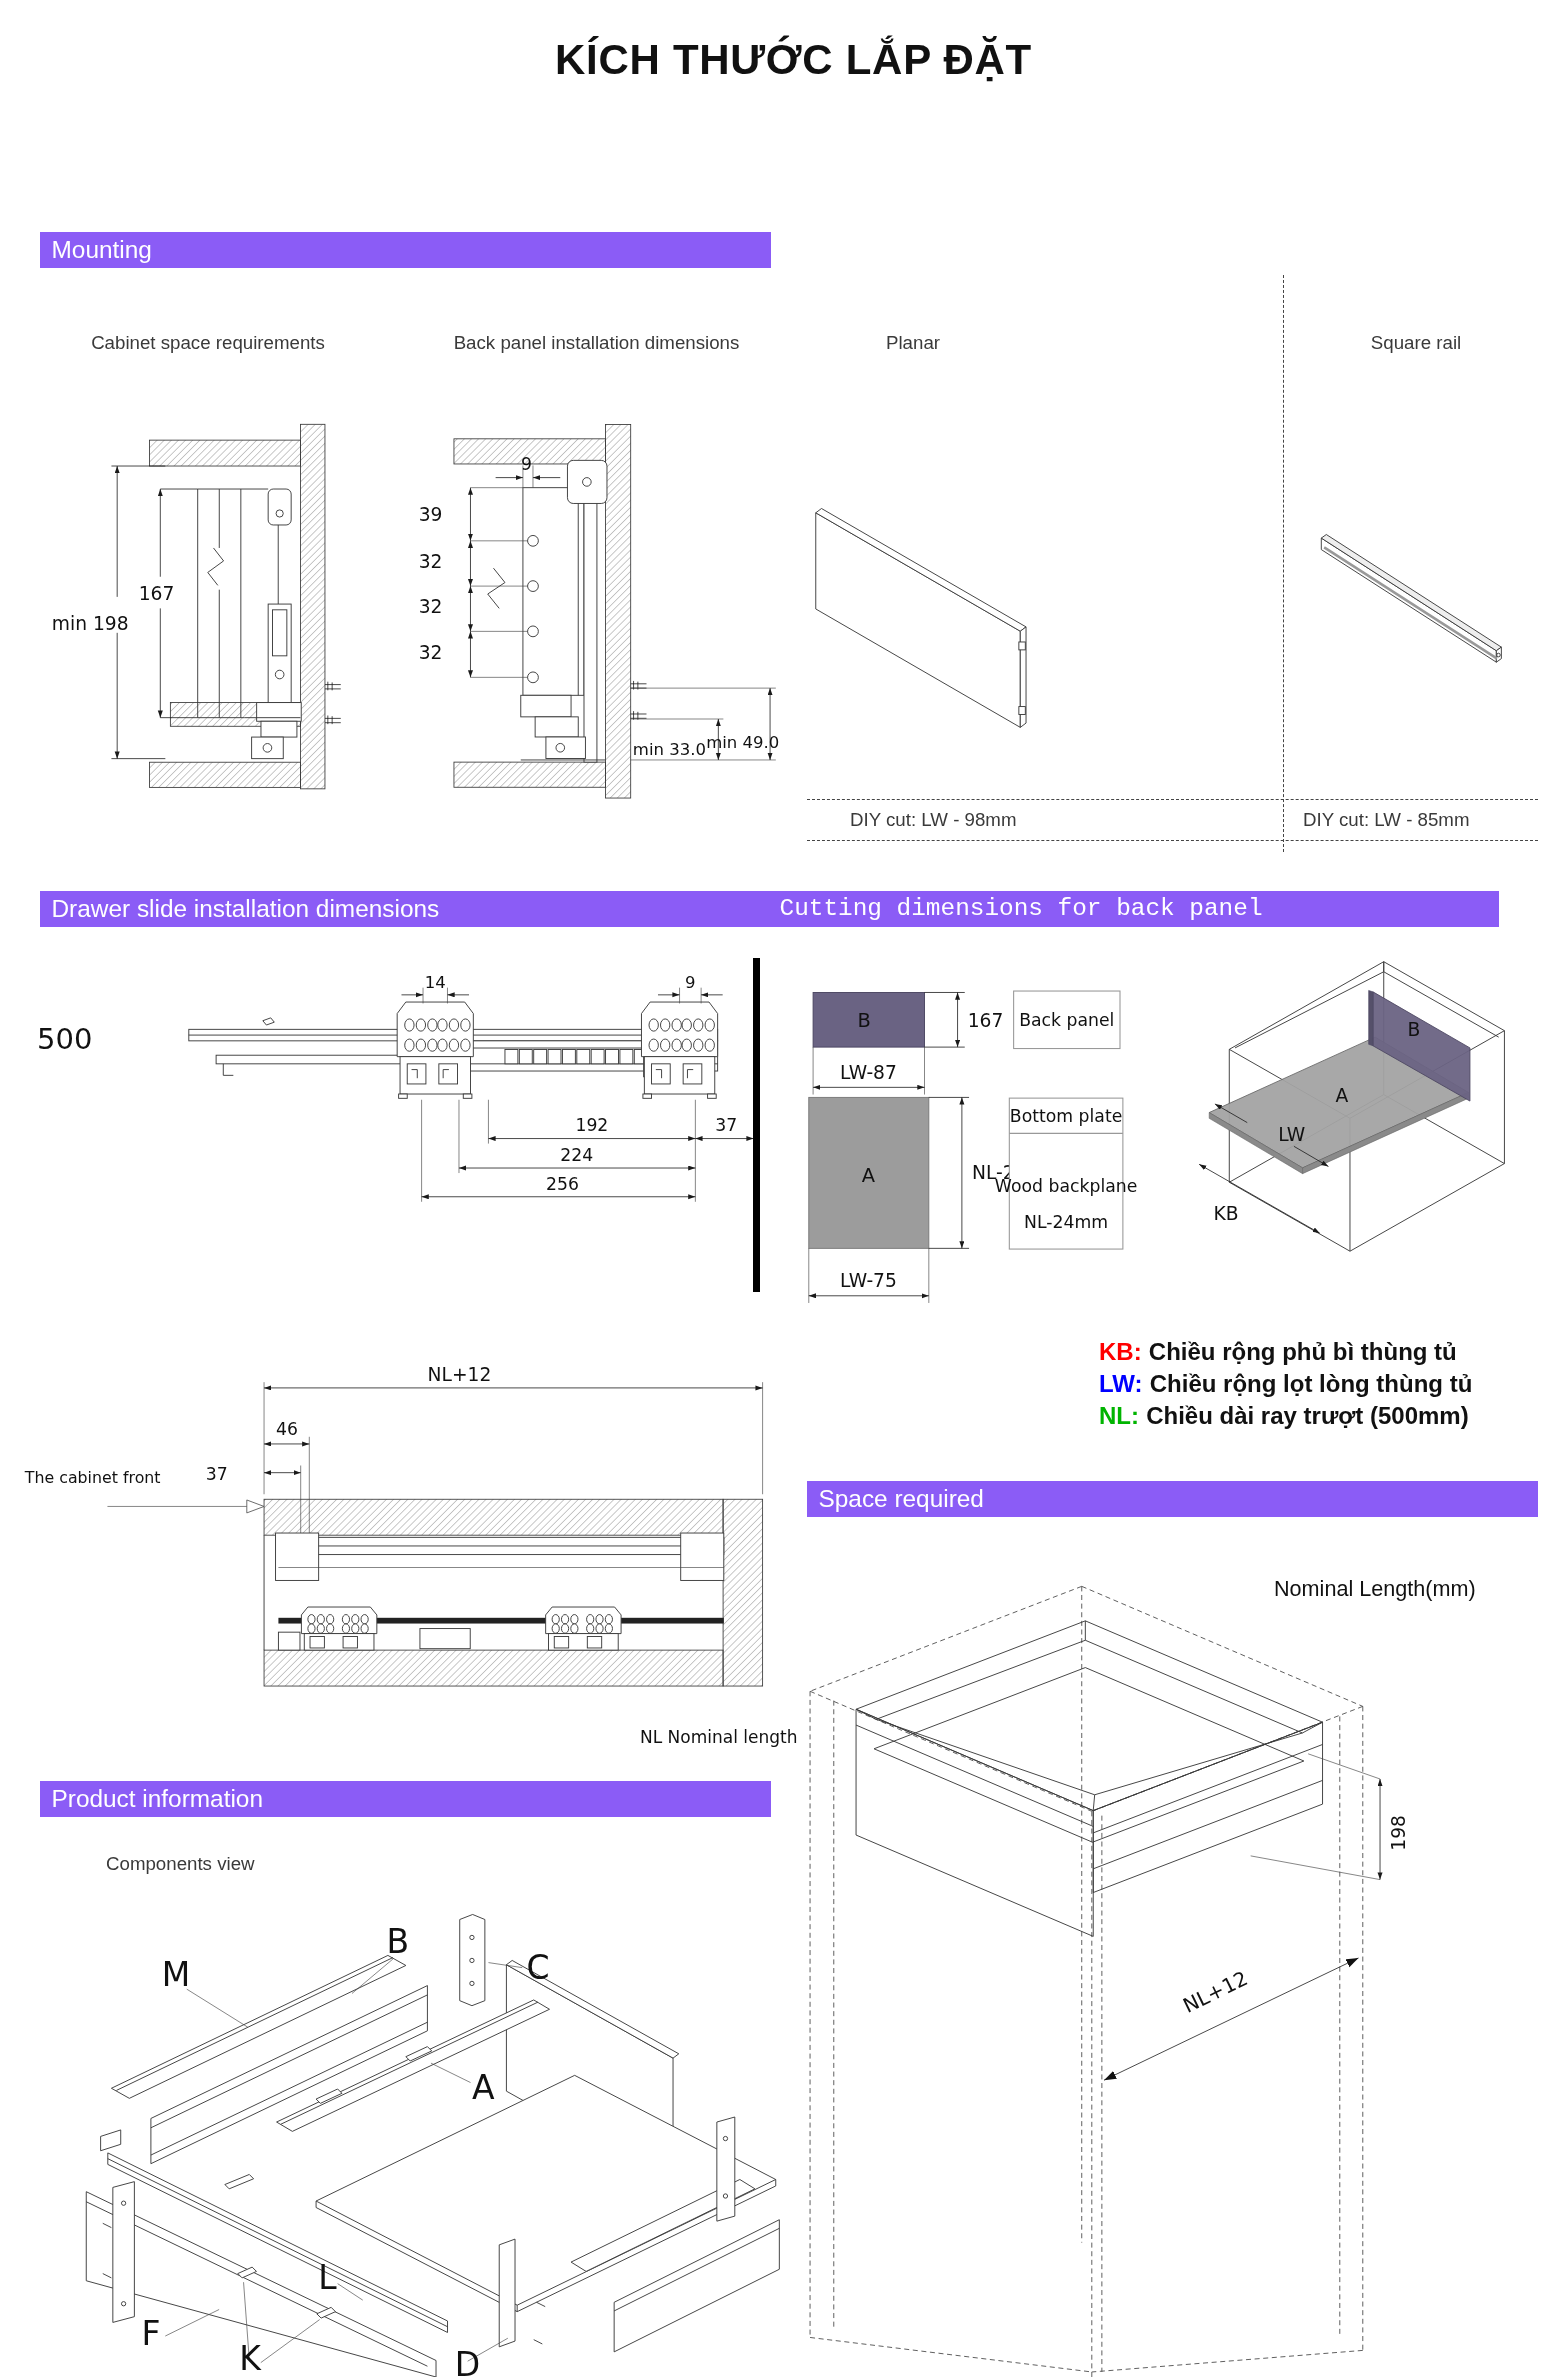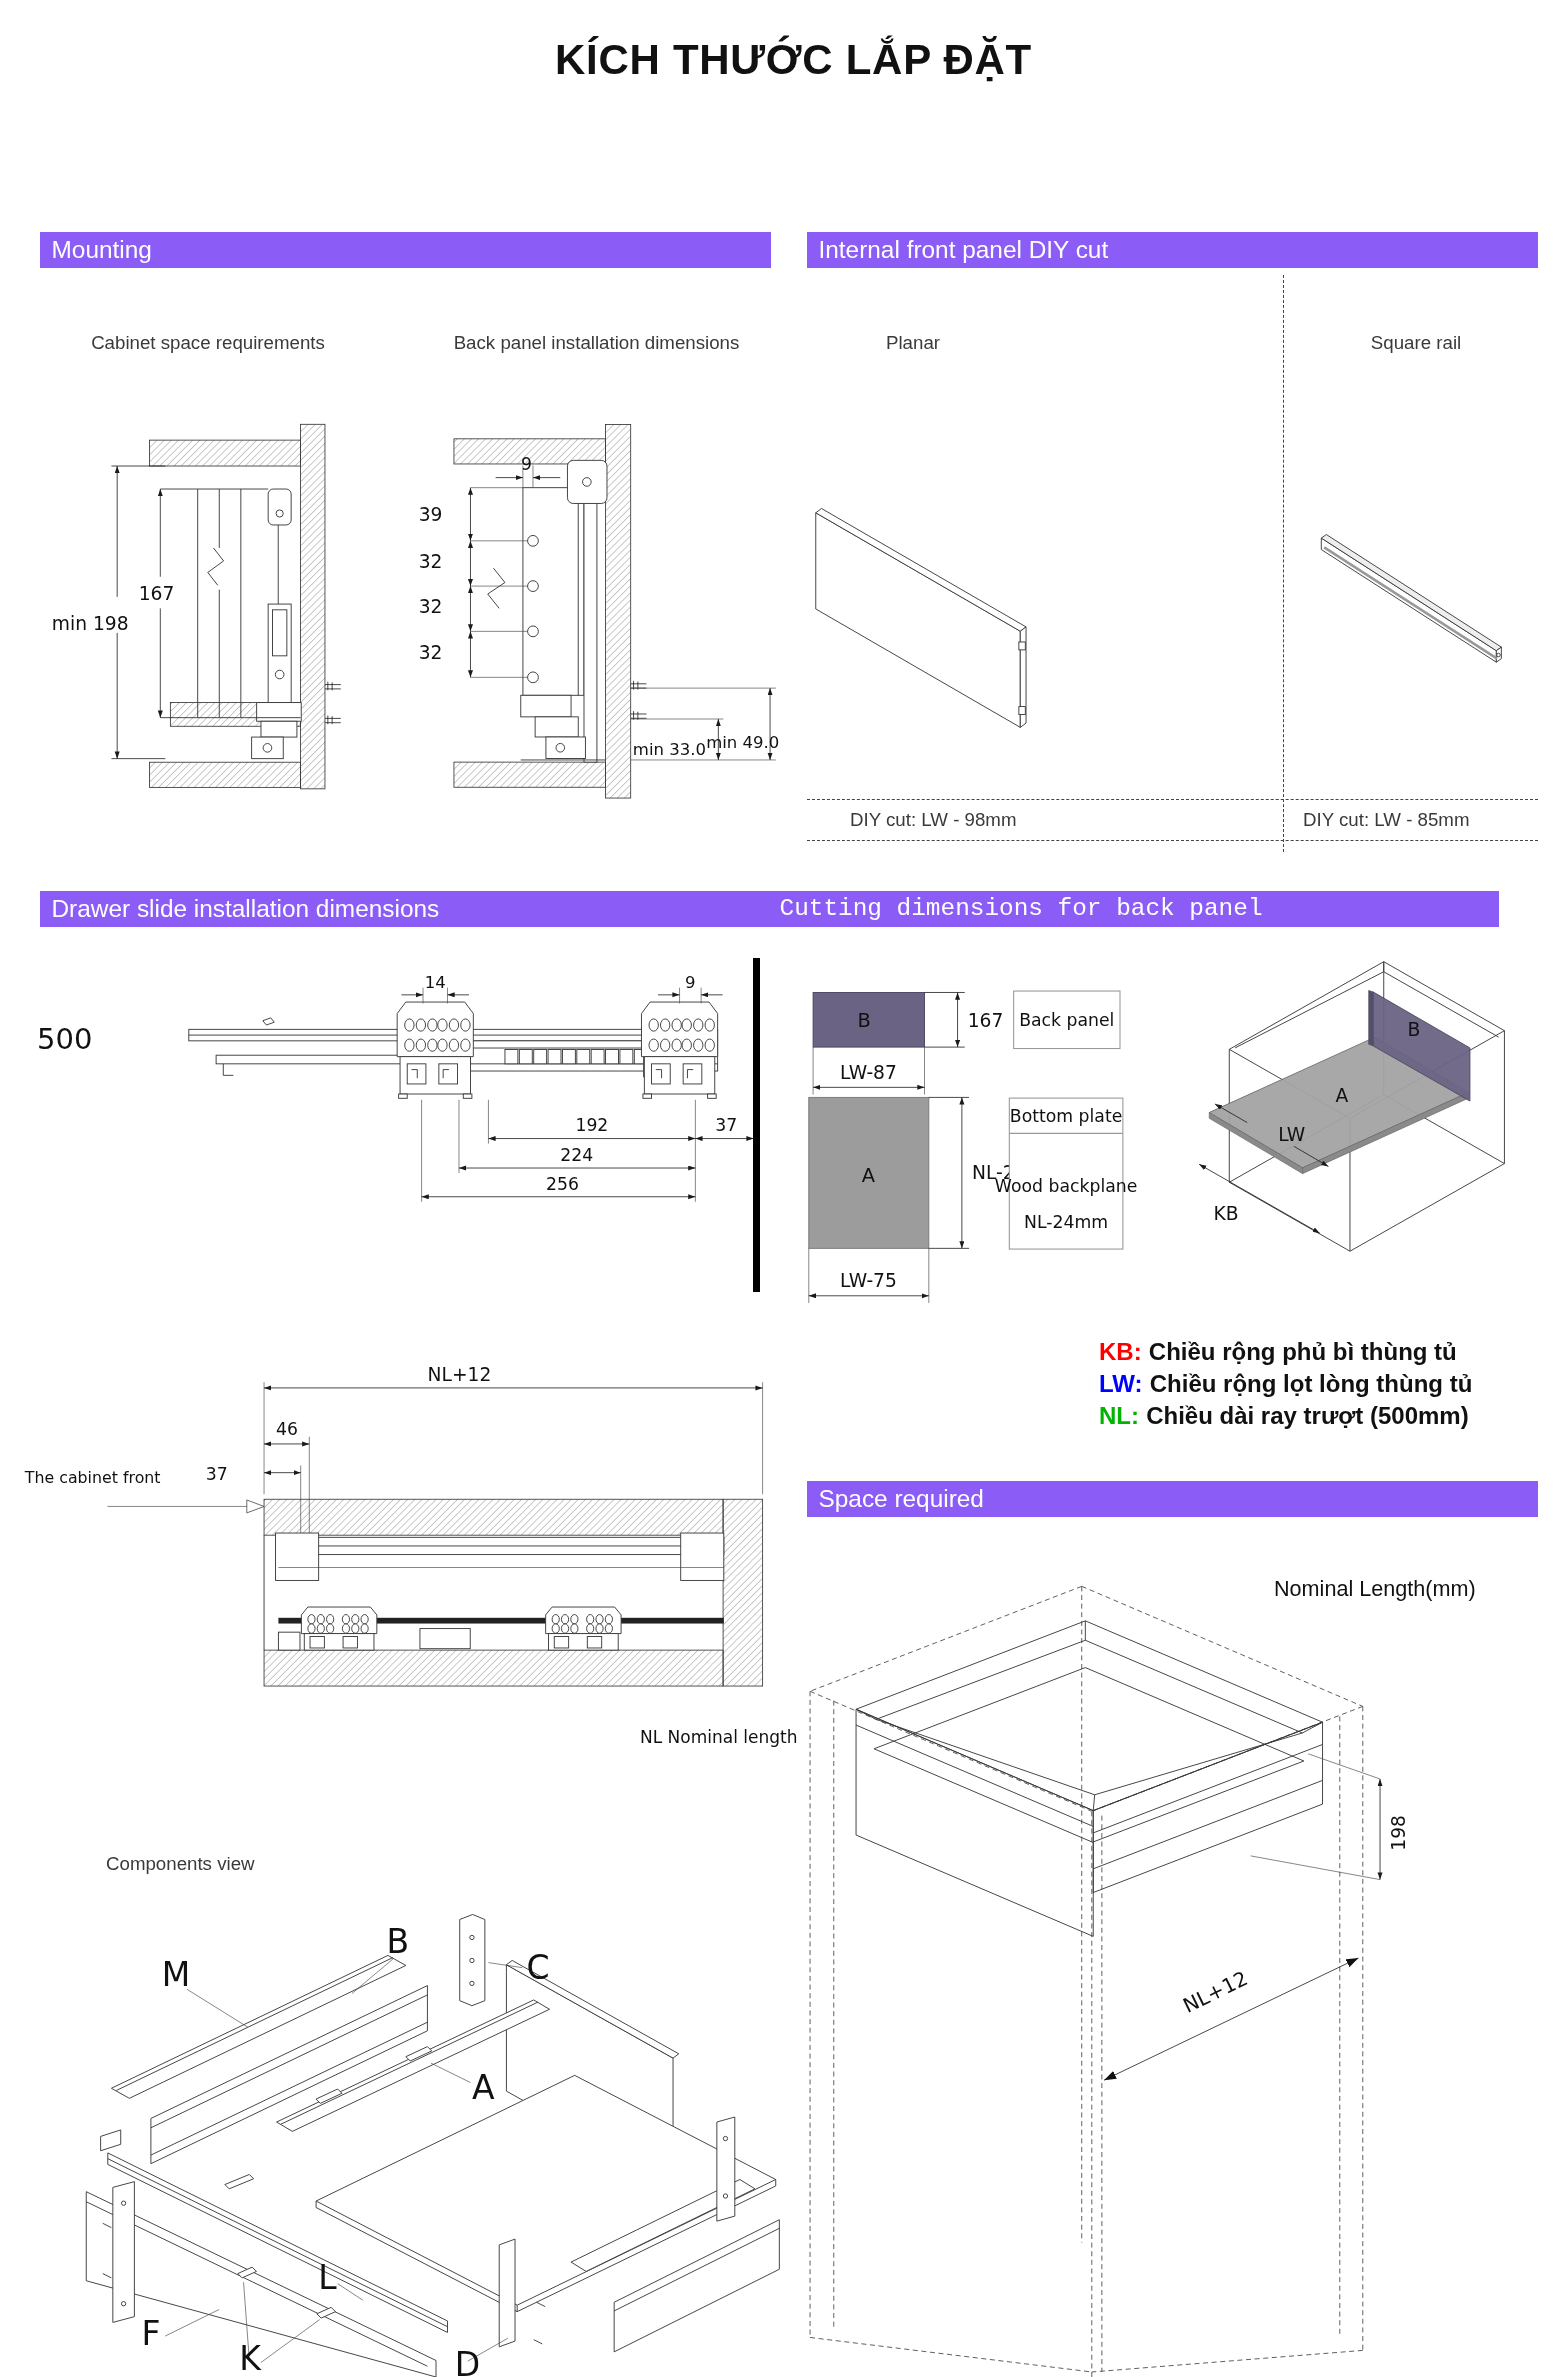--- a/index.html
+++ b/index.html
@@ -45,24 +45,24 @@
       </marker>
       <marker id="arrBig" orient="auto-start-reverse" markerUnits="userSpaceOnUse" markerWidth="20" markerHeight="14" refX="17" refY="6">
         <path d="M0,0 L17,6 L0,12 Z" fill="#111"></path>
       </marker>
     </defs>
   </svg>
 
   <div class="title">KÍCH THƯỚC LẮP ĐẶT</div>
 
   <div class="hdr" style="left:40px;top:232px;">Mounting</div>
-  <div class="hdr" style="left:807px;top:232px;">Internal front panel DIY cut</div>
   <div class="hdr" style="left:40px;top:891px;">Drawer slide installation dimensions</div>
   <div class="hdr" style="left:768px;top:891px;font-family:Liberation Mono, monospace;">Cutting dimensions for back panel</div>
   <div class="hdr" style="left:807px;top:1481px;">Space required</div>
+  <div class="hdr" style="left:40px;top:1781px;">Product information</div>
 
   <div class="cap" style="left:75px;top:332px;width:266px;">Cabinet space requirements</div>
   <div class="cap" style="left:424px;top:332px;width:345px;">Back panel installation dimensions</div>
   <div class="cap" style="left:841px;top:332px;width:144px;">Planar</div>
   <div class="cap" style="left:1337px;top:332px;width:158px;">Square rail</div>
   <div class="cap" style="left:106px;top:1853px;text-align:left;">Components view</div>
 
   <div class="dash-v"></div>
   <div class="dash-h" style="top:799px;"></div>
   <div class="dash-h" style="top:840px;"></div>

